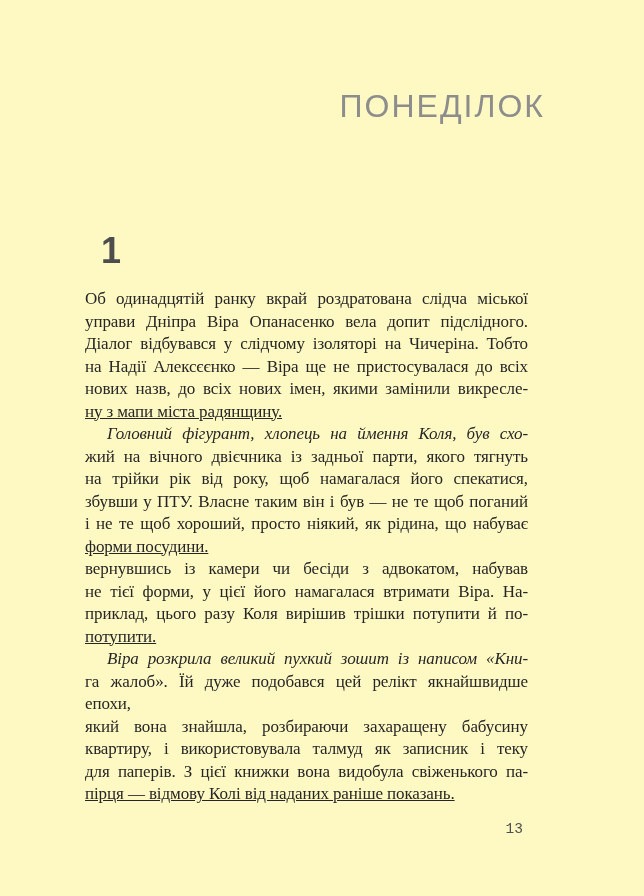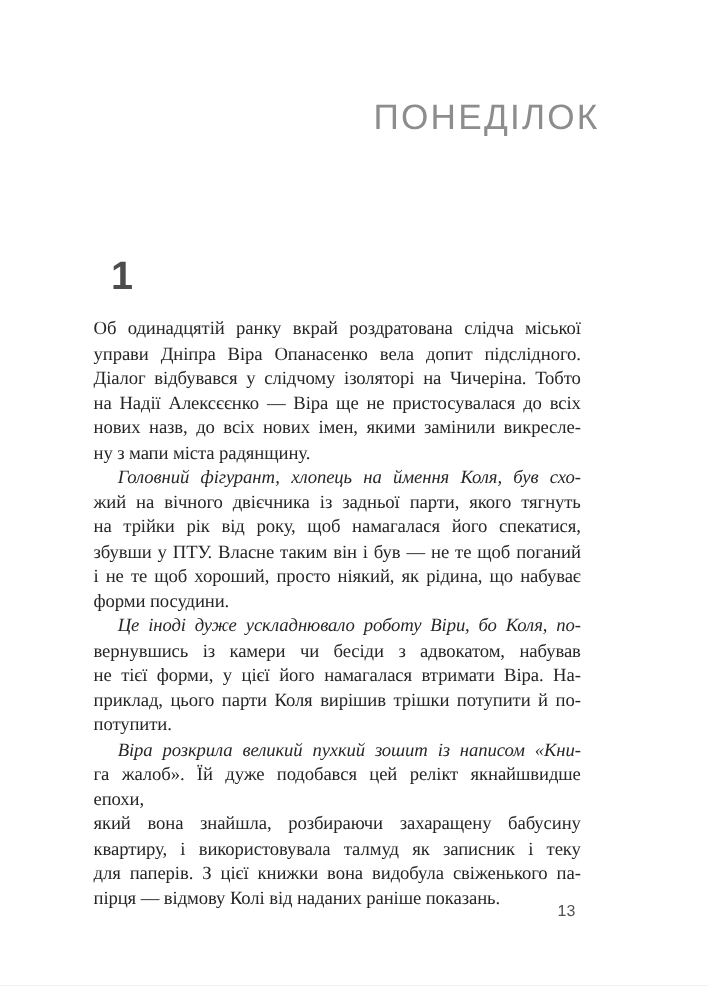--- a/index.html
+++ b/index.html
@@ -5,21 +5,21 @@
   html, body {
     margin: 0;
     padding: 0;
     background: #e9e9e9;
   }
   .book-page {
     position: relative;
     width: 644px;
     height: 896px;
     margin: 0 auto;
-    background: #ffffff;
+    background: #fef9c3;
     overflow: hidden;
     font-family: "Liberation Serif", serif;
   }
   .chapter-title {
     position: absolute;
     top: 90px;
     left: 85px;
     right: 99px;
     text-align: right;
     font-family: "Liberation Sans", sans-serif;
@@ -53,30 +53,31 @@
     color: #262626;
   }
   .body-text .line {
     text-align: justify;
     text-align-last: justify;
     text-justify: inter-word;
     white-space: normal;
   }
   .body-text .line.last {
     text-align-last: left;
+    text-decoration: underline;
   }
   .body-text .line.indent {
     text-indent: 22px;
     font-style: italic;
   }
   .page-number {
     position: absolute;
     top: 821px;
     right: 121px;
-    font-family: Liberation Sans, sans-serif;
+    font-family: Liberation Mono, monospace;
     font-size: 14.5px;
     line-height: 16px;
     color: #4f4f4f;
     margin: 0;
     text-align: center;
   }
 </style>
 </head>
 <body>
 
@@ -91,24 +92,23 @@
       <div class="line">Діалог відбувався у слідчому ізоляторі на Чичеріна. Тобто</div>
       <div class="line">на Надії Алексєєнко — Віра ще не пристосувалася до всіх</div>
       <div class="line">нових назв, до всіх нових імен, якими замінили викресле-</div>
       <div class="line last">ну з мапи міста радянщину.</div>
       <div class="line indent">Головний фігурант, хлопець на ймення Коля, був схо-</div>
       <div class="line">жий на вічного двієчника із задньої парти, якого тягнуть</div>
       <div class="line">на трійки рік від року, щоб намагалася його спекатися,</div>
       <div class="line">збувши у ПТУ. Власне таким він і був — не те щоб поганий</div>
       <div class="line">і не те щоб хороший, просто ніякий, як рідина, що набуває</div>
       <div class="line last">форми посудини.</div>
-      <div class="line indent">Це іноді дуже ускладнювало роботу Віри, бо Коля, по-</div>
       <div class="line">вернувшись із камери чи бесіди з адвокатом, набував</div>
       <div class="line">не тієї форми, у цієї його намагалася втримати Віра. На-</div>
-      <div class="line">приклад, цього парти Коля вирішив трішки потупити й по-</div>
+      <div class="line">приклад, цього разу Коля вирішив трішки потупити й по-</div>
       <div class="line last">потупити.</div>
       <div class="line indent">Віра розкрила великий пухкий зошит із написом «Кни-</div>
       <div class="line">га жалоб». Їй дуже подобався цей релікт якнайшвидше епохи,</div>
       <div class="line">який вона знайшла, розбираючи захаращену бабусину</div>
       <div class="line">квартиру, і використовувала талмуд як записник і теку</div>
       <div class="line">для паперів. З цієї книжки вона видобула свіженького па-</div>
       <div class="line last">пірця — відмову Колі від наданих раніше показань.</div>
     </div>
 
   <div class="page-number">13</div>

